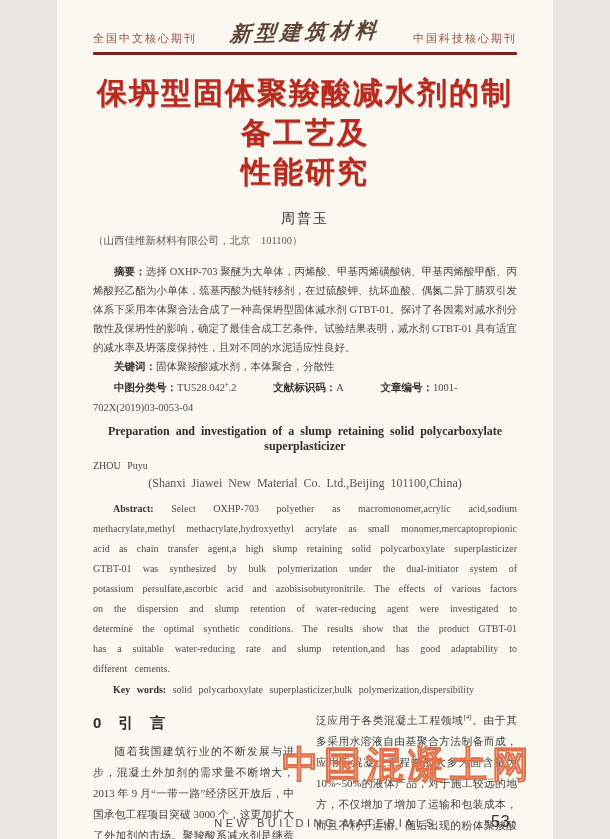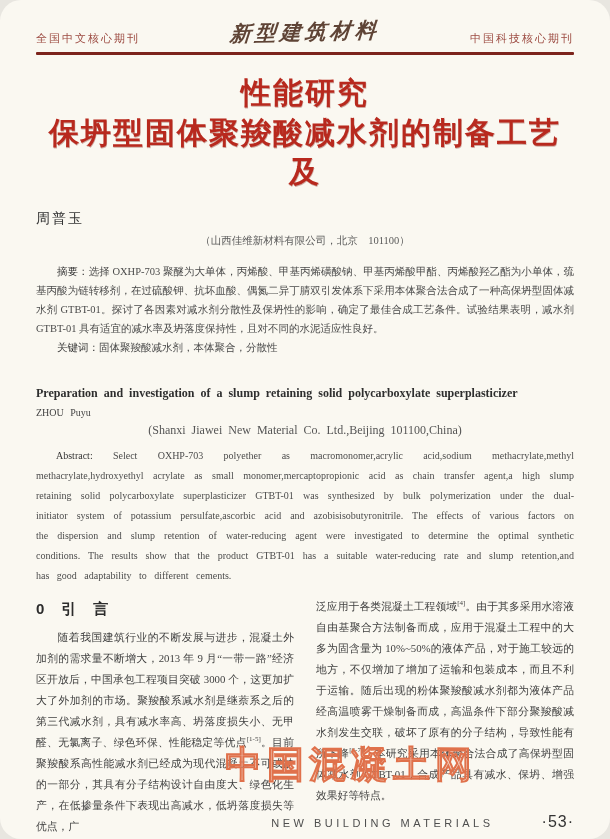--- a/index.html
+++ b/index.html
@@ -1,49 +1,48 @@
 <!DOCTYPE html>
 <html><head>
 <meta charset="utf-8">
 <style>
   html,body{margin:0;padding:0;background:#e8e6e0;}
   .page{
     position:relative;
-    width:610px;height:839px;
+    width:496px;height:839px;
     margin:0 auto;
     background:#faf8f1;
     overflow:hidden;
     font-family:"Liberation Serif", serif;
     color:#3d3d3d;
     box-sizing:border-box;
     padding:18px 36px 0 36px;
-    border-radius:21px;
   }
   
   .jheader{display:flex;align-items:flex-end;justify-content:space-between;height:28px;}
   .jheader .side{font-size:11px;color:#9c4a41;letter-spacing:2px;}
   .jheader .logo{
     font-size:21px;font-weight:bold;font-style:italic;
     color:#5f4436;letter-spacing:4px;transform:rotate(-1.5deg) skewX(-6deg);
   }
   .hrule{height:3px;background:#7c241c;margin-top:6px;border-radius:1px;}
   
   .title{margin:18px 0 0 0;text-align:center;font-family:"Liberation Sans",sans-serif;
     font-weight:900;font-size:30px;line-height:1.32;color:#b8291e;letter-spacing:2px;
     text-shadow:0.6px 0.6px 0 rgba(120,20,10,0.35);}
-  .author{margin-top:18px;font-size:14px;color:#333;letter-spacing:2px;}
-  .affil{margin-top:6px;text-align:center;font-size:10.5px;color:#5a5a5a;}
+  .author{margin-top:18px;text-align:center;font-size:14px;color:#333;letter-spacing:2px;}
+  .affil{margin-top:6px;font-size:10.5px;color:#5a5a5a;}
   
   .cnblock{margin-top:14px;font-size:10.5px;line-height:19px;color:#4a4a4a;text-align:justify;}
   .cnblock p{margin:0;text-indent:2em;}
-  .bold{font-weight:normal;color:#333;margin-top:10px;}
+  .bold{font-weight:bold;color:#333;margin-top:10px;}
   .metaline{margin-top:2px;font-size:10.5px;line-height:20px;text-indent:2em;color:#4a4a4a;}
   .metaline .gap{display:inline-block;width:34px;}
   
-  .entitle{margin-top:29px;text-align:left;font-weight:bold;font-size:12px;color:#2e2e2e;word-spacing:3px;}
+  .entitle{margin-top:6px;text-align:center;font-weight:bold;font-size:12px;color:#2e2e2e;word-spacing:3px;}
   .enauthor{margin-top:6px;text-align:left;font-size:10px;color:#444;word-spacing:4px;}
   .enaffil{margin-top:5px;text-align:center;font-size:12px;color:#555;word-spacing:3px;}
   .enabstract{margin-top:8px;font-size:10px;line-height:20px;color:#4c4c4c;text-align:justify;word-spacing:5px;}
   .enabstract p{margin:0;text-indent:2em;}
   .enkeys{margin-top:1px;font-size:10px;line-height:20px;text-indent:2em;color:#4c4c4c;word-spacing:4px;}
   
   .columns{display:flex;gap:22px;margin-top:10px;height:300px;overflow:hidden;}
   .col{flex:1;min-width:0;}
   .sechead{font-family:"Liberation Sans",sans-serif;font-weight:bold;font-size:15px;color:#2c2c2c;
     margin:4px 0 8px 0;letter-spacing:1px;}
@@ -70,40 +69,46 @@
 <div class="page">
 
   <div class="jheader">
     <span class="side">全国中文核心期刊</span>
     <span class="logo">新型建筑材料</span>
     <span class="side">中国科技核心期刊</span>
   </div>
   <div class="hrule"></div>
 
   <h1 class="title">
+    <span style="display:block">保坍型固体聚羧酸减水剂的制备工艺及</span>
     <span style="display:block">性能研究</span>
-    <span style="display:block">保坍型固体聚羧酸减水剂的制备工艺及</span>
   </h1>
 
   <div class="author">周普玉</div>
   <div class="affil">（山西佳维新材料有限公司，北京　101100）</div>
 
   <div class="cnblock">
     <p><span class="bold">摘要：</span><span>选择 OXHP-703 聚醚为大单体，丙烯酸、甲基丙烯磺酸钠、甲基丙烯酸甲酯、丙烯酸羟乙酯为小单体，巯基丙酸为链转移剂，在过硫酸钾、抗坏血酸、偶氮二异丁腈双引发体系下采用本体聚合法合成了一种高保坍型固体减水剂 GTBT-01。探讨了各因素对减水剂分散性及保坍性的影响，确定了最佳合成工艺条件。试验结果表明，减水剂 GTBT-01 具有适宜的减水率及坍落度保持性，且对不同的水泥适应性良好。</span></p>
     <p><span class="bold">关键词：</span><span>固体聚羧酸减水剂，本体聚合，分散性</span></p>
   </div>
 
+  <div class="metaline">
+    <span class="bold">中图分类号：</span><span>TU528.042⁺.2</span><span class="gap"></span>
+    <span class="bold">文献标识码：</span><span>A</span><span class="gap"></span>
+    <span class="bold">文章编号：</span><span>1001-702X(2019)03-0053-04</span>
+  </div>
 
   <div class="entitle">Preparation and investigation of a slump retaining solid polycarboxylate superplasticizer</div>
   <div class="enauthor">ZHOU Puyu</div>
   <div class="enaffil">(Shanxi Jiawei New Material Co. Ltd.,Beijing 101100,China)</div>
 
   <div class="enabstract">
     <p><span class="bold">Abstract:</span> <span>Select OXHP-703 polyether as macromonomer,acrylic acid,sodium methacrylate,methyl methacrylate,hydroxyethyl acrylate as small monomer,mercaptopropionic acid as chain transfer agent,a high slump retaining solid polycarboxylate superplasticizer GTBT-01 was synthesized by bulk polymerization under the dual-initiator system of potassium persulfate,ascorbic acid and azobisisobutyronitrile. The effects of various factors on the dispersion and slump retention of water-reducing agent were investigated to determine the optimal synthetic conditions. The results show that the product GTBT-01 has a suitable water-reducing rate and slump retention,and has good adaptability to different cements.</span></p>
   </div>
+  <div class="enkeys"><span class="bold">Key words:</span> <span>solid polycarboxylate superplasticizer,bulk polymerization,dispersibility</span></div>
 
   <div class="columns">
 
     <div class="col">
       <div class="sechead">0　引　言</div>
       <p class="body-p indent"><span>随着我国建筑行业的不断发展与进步，混凝土外加剂的需求量不断增大，2013 年 9 月“一带一路”经济区开放后，中国承包工程项目突破 3000 个，这更加扩大了外加剂的市场。聚羧酸系减水剂是继萘系之后的第三代减水剂，具有减水率高、坍落度损失小、无甲醛、无氯离子、绿色环保、性能稳定等优点</span><sup>[1-5]</sup><span>。目前聚羧酸系高性能减水剂已经成为现代混凝土不可或缺的一部分，其具有分子结构设计自由度大、绿色化生产，在低掺量条件下表现出高减水，低坍落度损失等优点，广</span></p>
 
     </div>
 
     <div class="col">

